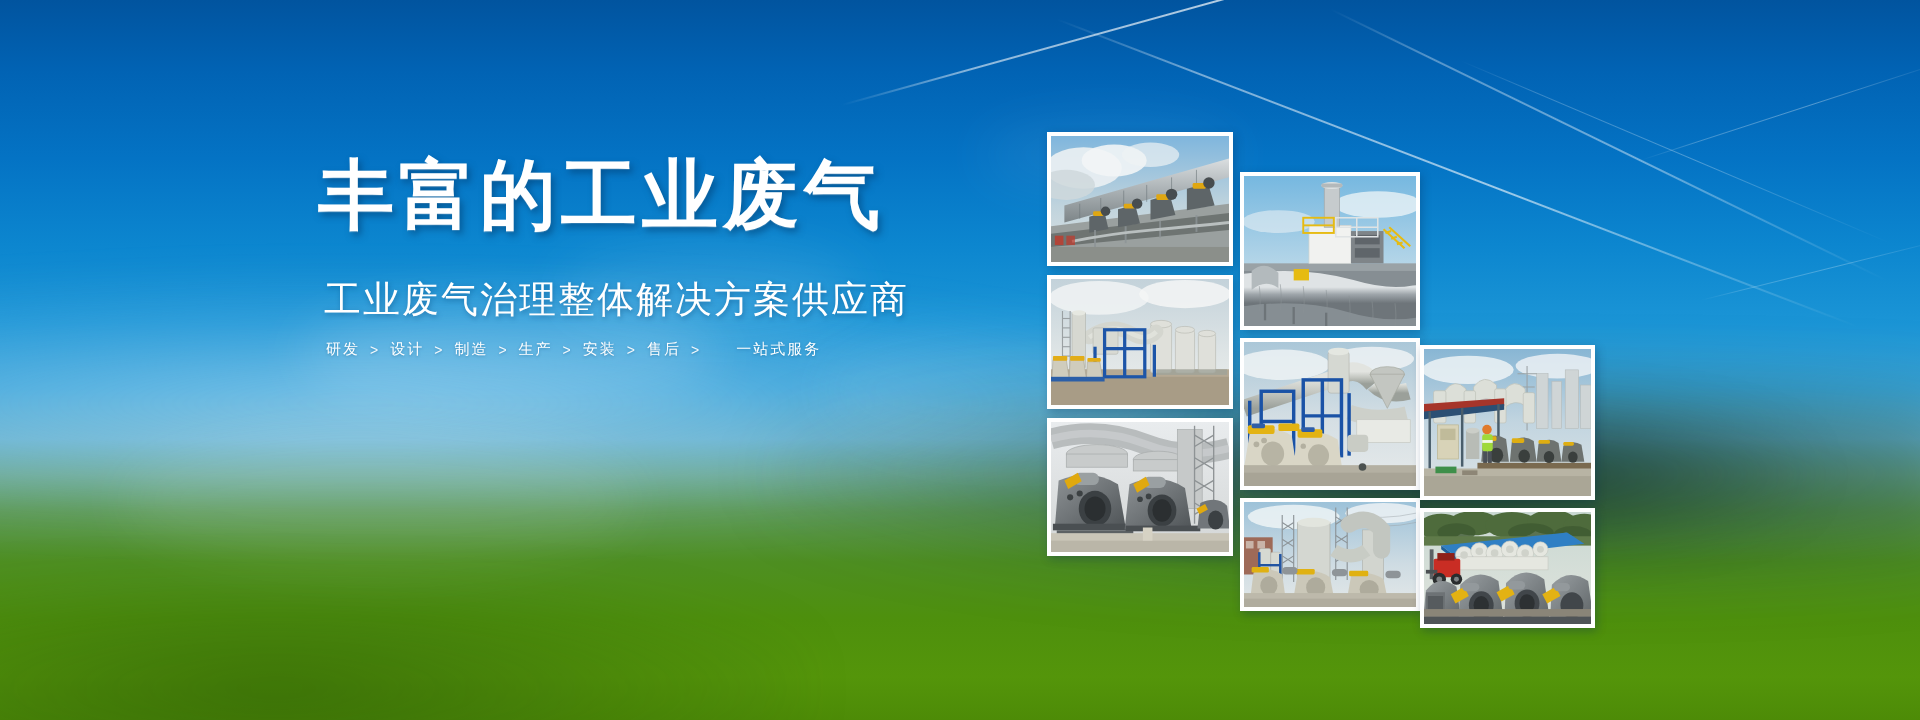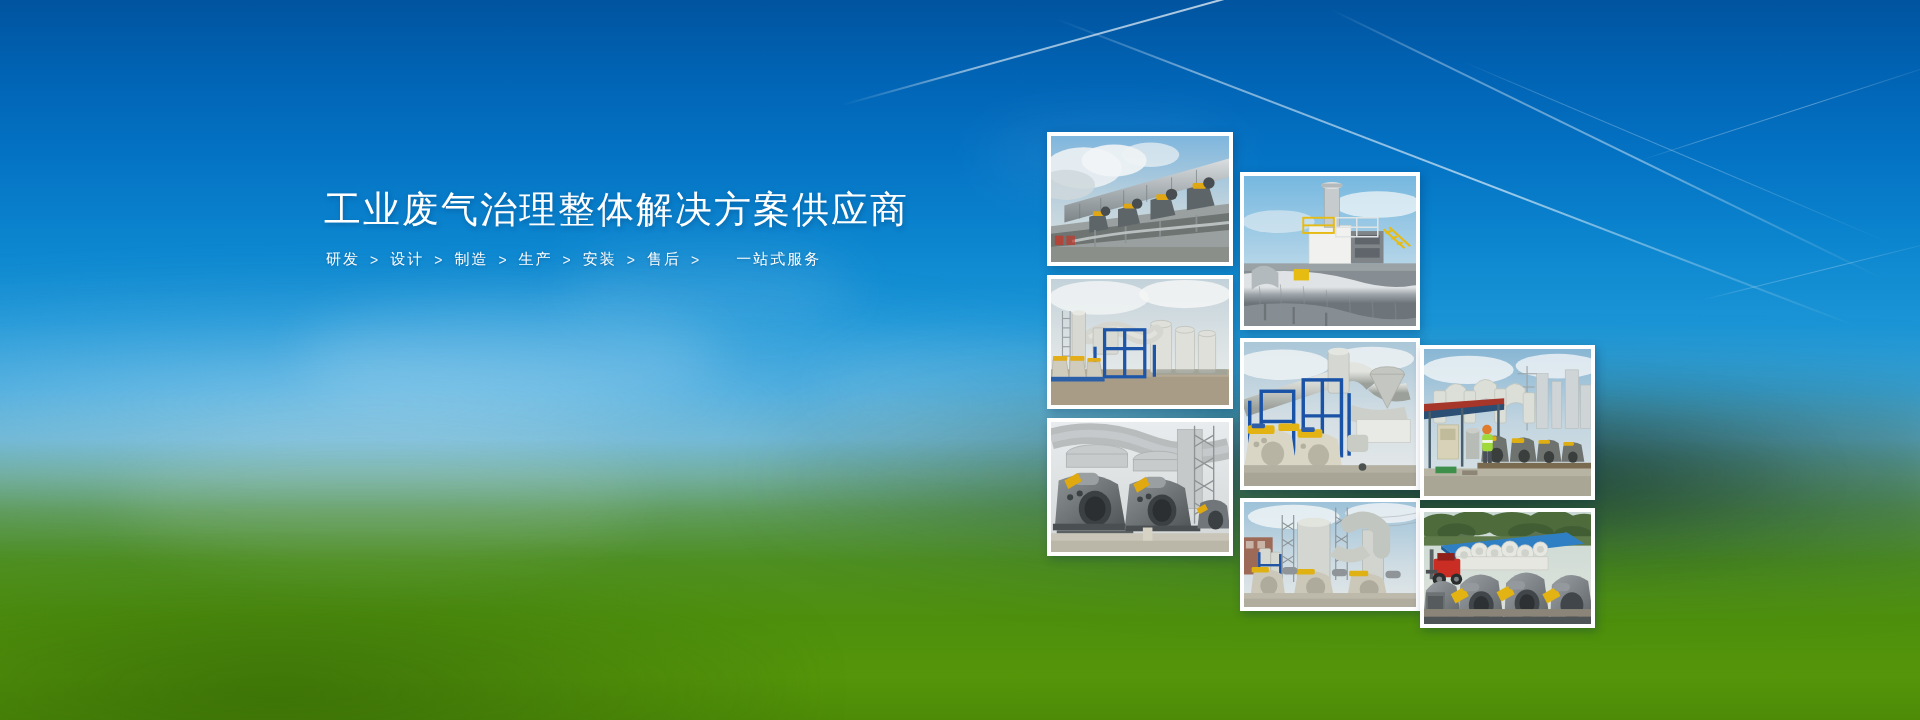--- a/index.html
+++ b/index.html
@@ -128,20 +128,21 @@
   <div class="cloud cl5"></div>
 
   <div class="trail t1"></div>
   <div class="trail t2"></div>
   <div class="trail t3"></div>
   <div class="trail t4"></div>
   <div class="trail t5"></div>
   <div class="trail t6"></div>
 
   <div class="copy">
+    <div class="headline">丰富的工业废气</div>
     <div class="subtitle">工业废气治理整体解决方案供应商</div>
 
     <div class="steps">
       <span class="step-label">研发</span>
       <span class="step-sep">&gt;</span>
       <span class="step-label">设计</span>
       <span class="step-sep">&gt;</span>
       <span class="step-label">制造</span>
       <span class="step-sep">&gt;</span>
       <span class="step-label">生产</span>

